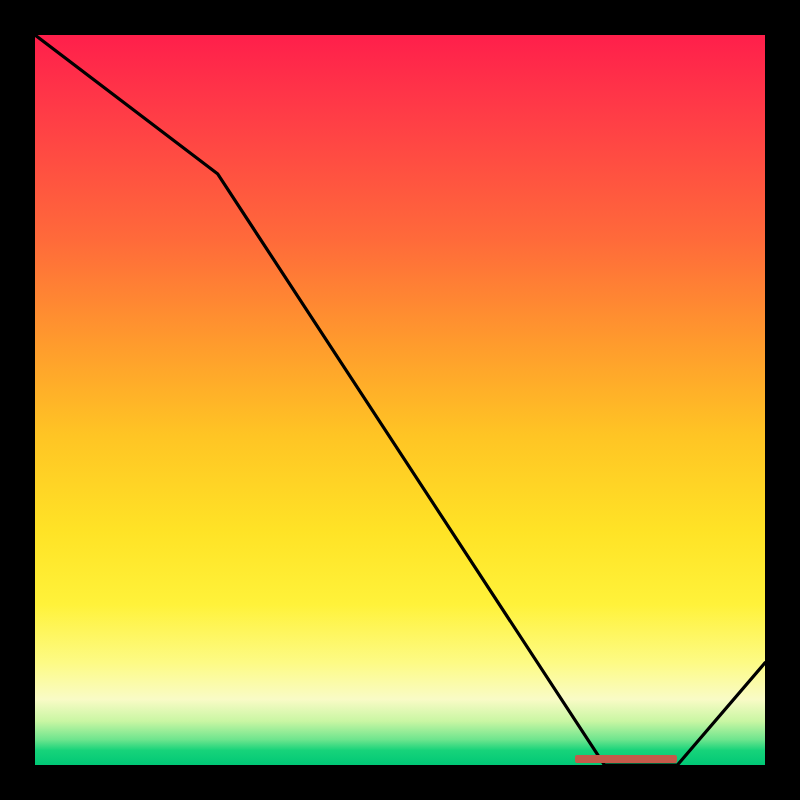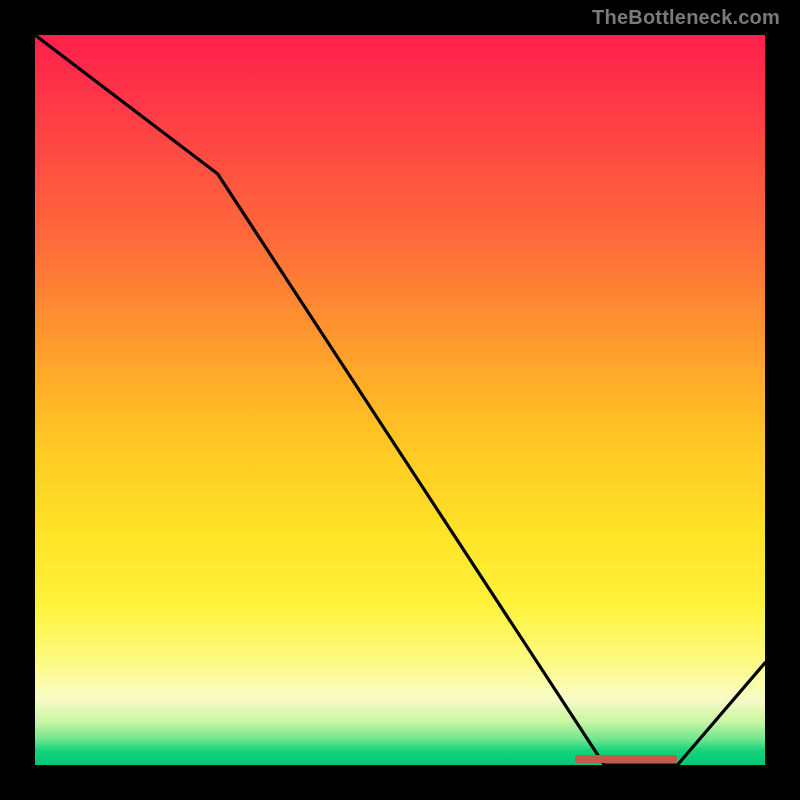--- a/index.html
+++ b/index.html
@@ -72,21 +72,20 @@
     pointer-events: none;
     border: 0 solid #000;
     
   }
 </style>
 </head>
 <body>
 
 <div class="container">
 
-  <div class="attribution">TheBottleneck.com</div>
 
   <div class="plot-area">
     <div class="gradient"></div>
 
     <svg class="line-overlay" viewBox="0 0 730 730" preserveAspectRatio="none">
       <path d="M0.0 0.0 L182.5 138.7 L569.4 730.0 L642.4 730.0 L730.0 627.8" fill="none" stroke="#000" stroke-width="3.2" stroke-linejoin="round" stroke-linecap="round"></path>
     </svg>
 
     <div class="marker-line" style="left: 540.2px; width: 102.2px; bottom: 2px;"></div>
 

